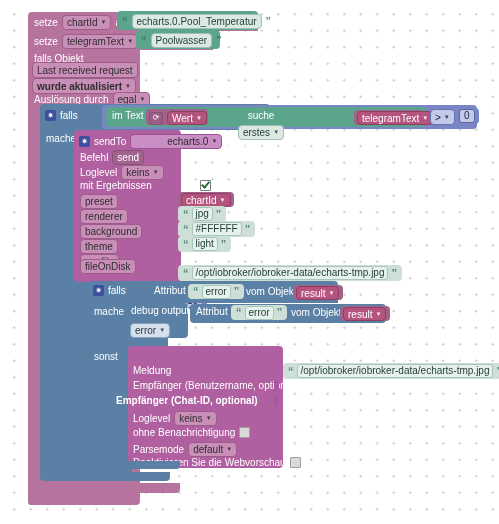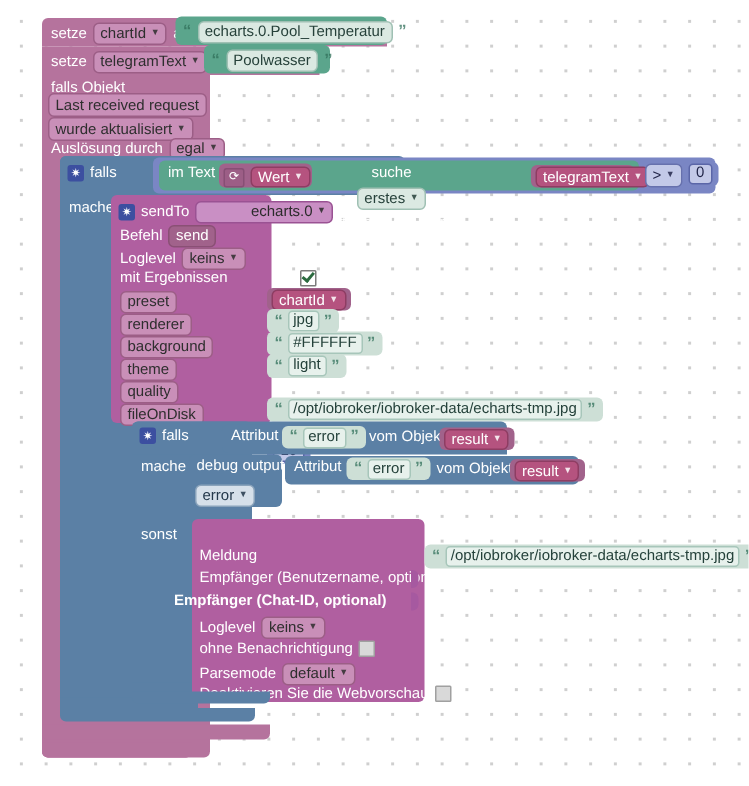--- a/index.html
+++ b/index.html
@@ -141,21 +141,21 @@
   <div class="blk c-var" style="left:28px;top:50px;width:112px;height:455px;border-radius:0 0 4px 4px;"></div>
   <div class="blk c-var" style="left:28px;top:487px;width:100px;height:18px;border-radius:0 0 4px 4px;"></div>
 
   <div class="row" style="left:34px;top:54px;">
     <span class="lbl">falls Objekt</span>
   </div>
   <div class="row" style="left:32px;top:62px;">
     <span class="field f-var" style="height:14px;">Last received request</span>
   </div>
   <div class="row" style="left:32px;top:78px;">
-    <span class="field f-var" style="height:14px;">
+    <span class="field f-var" style="height:14px;font-weight:bold;">
       <span>wurde aktualisiert</span>
       <span class="caret">▼</span>
     </span>
   </div>
   <div class="row" style="left:34px;top:92px;">
     <span class="lbl">Auslösung durch</span>
     <span class="field f-var">
       <span>egal</span>
       <span class="caret">▼</span>
     </span>
@@ -283,21 +283,21 @@
     <span class="q">”</span>
   </div>
 
   <div class="row" style="left:80px;top:254px;">
     <span class="field f-var">quality</span>
   </div>
   <div class="numlit" style="left:178px;top:251px;margin-top:42px;">
     <span class="val">10</span>
   </div>
 
-  <div class="row" style="left:80px;top:269px;">
+  <div class="row" style="left:80px;top:259px;">
     <span class="field f-var">fileOnDisk</span>
   </div>
   <div class="strlit" style="left:178px;top:265px;">
     <span class="q">“</span>
     <span class="val">/opt/iobroker/iobroker-data/echarts-tmp.jpg</span>
     <span class="q">”</span>
   </div>
 
   <div class="blk c-ctl" style="left:88px;top:281px;width:80px;height:180px;border-radius:4px;"></div>
   <div class="blk c-ctl" style="left:88px;top:281px;width:250px;height:22px;border-radius:4px 4px 0 0;"></div>

